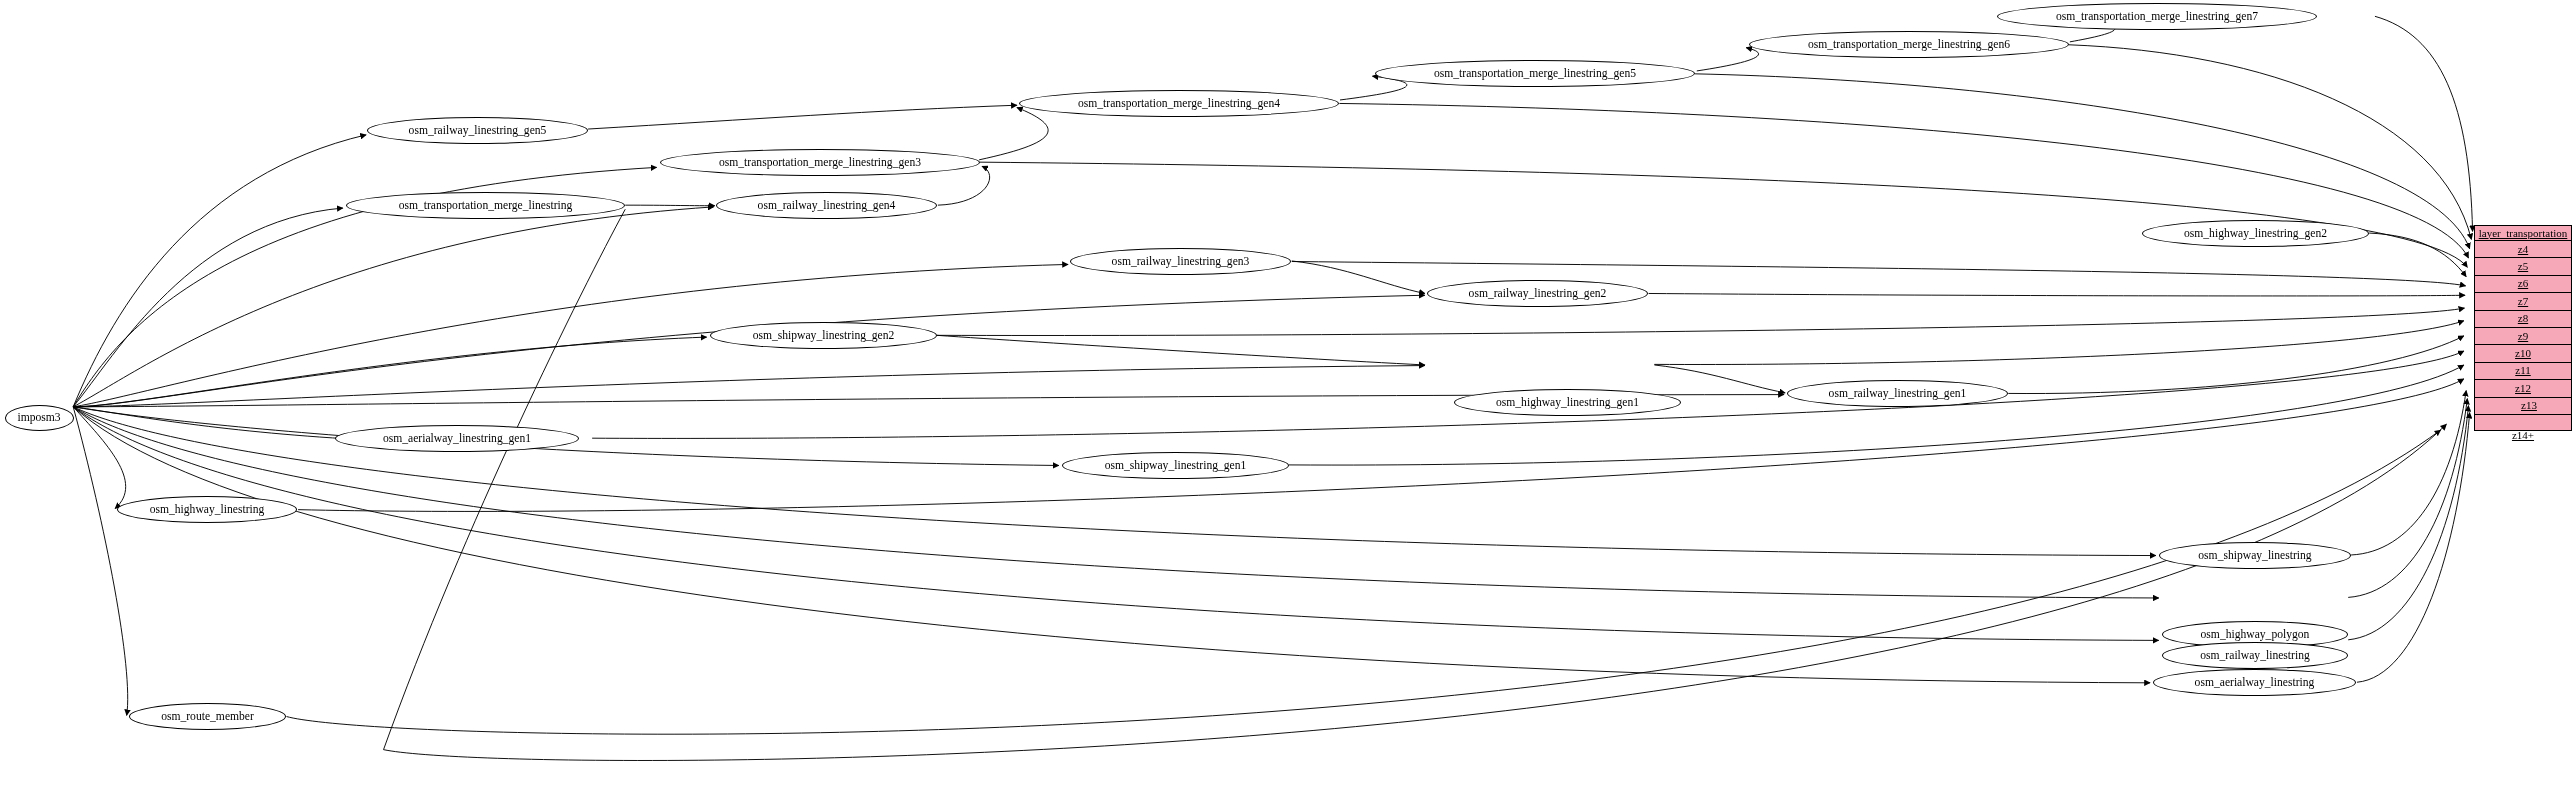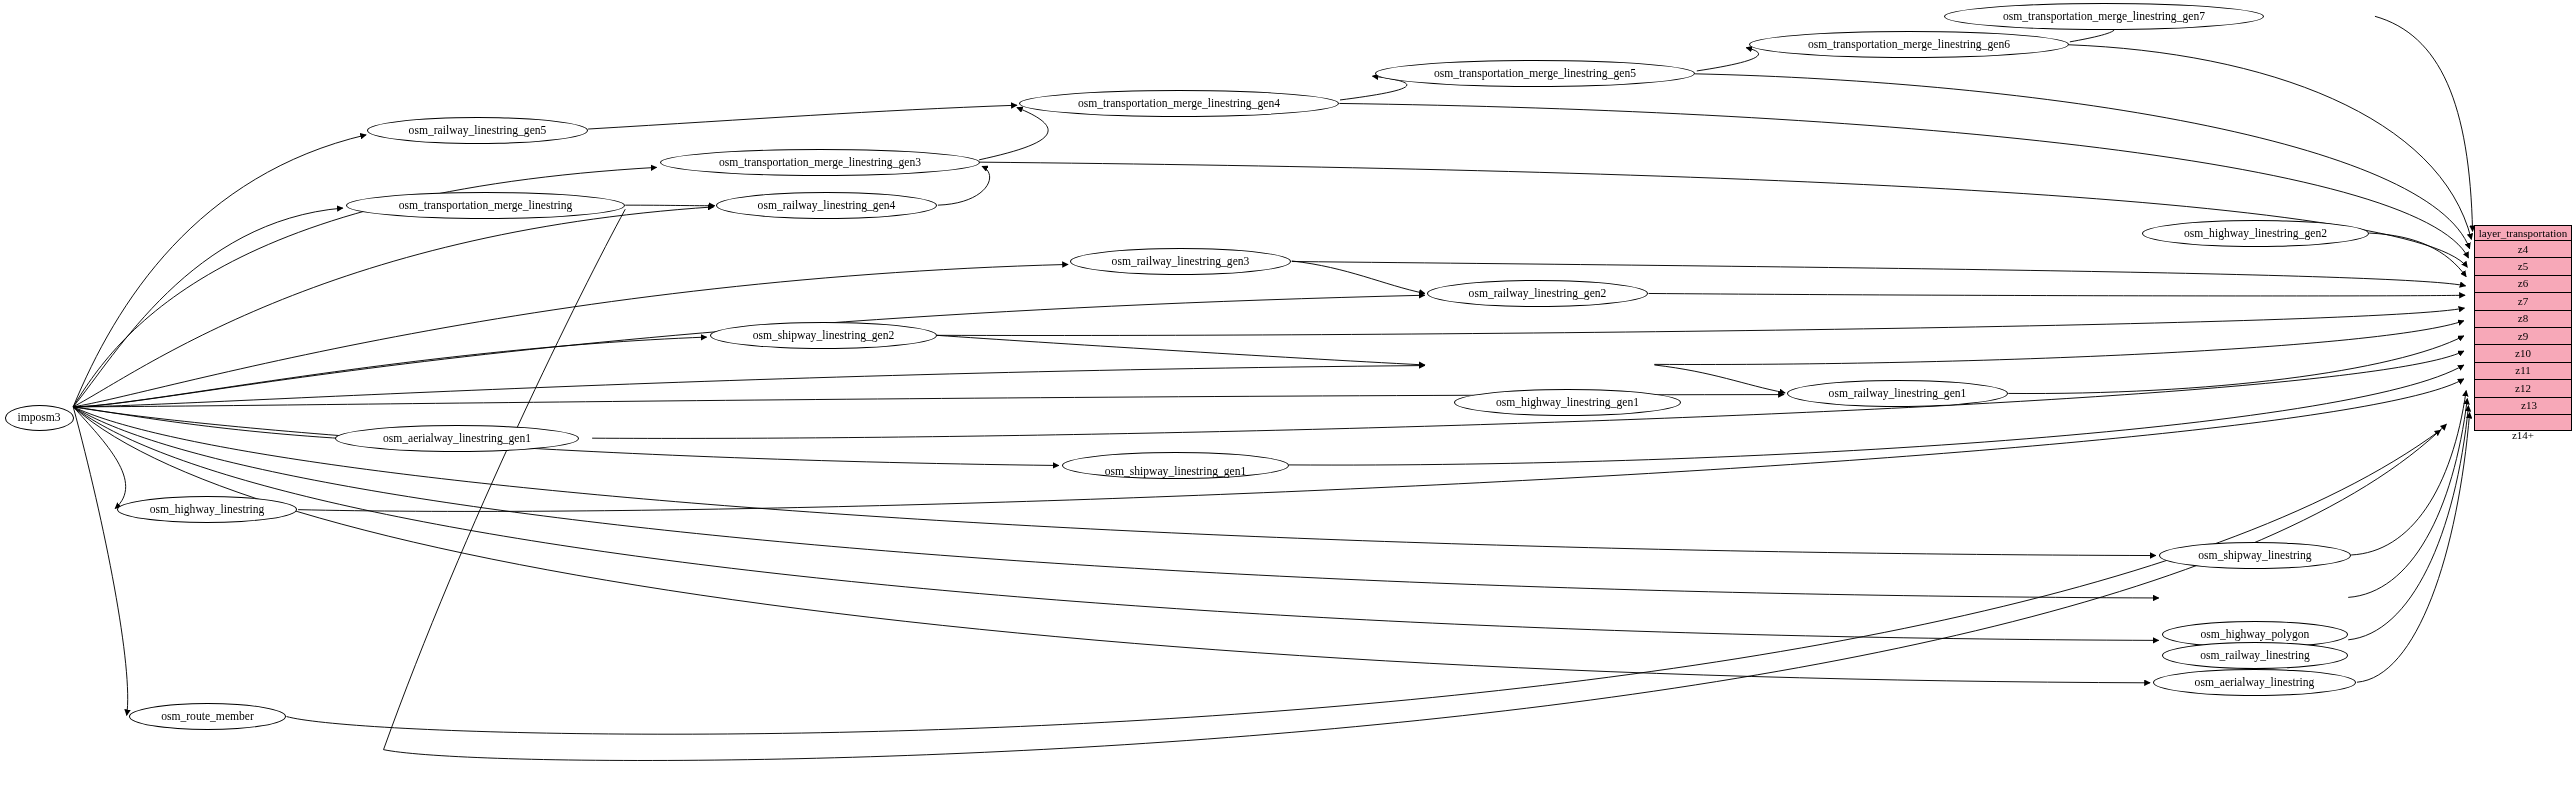--- a/index.html
+++ b/index.html
@@ -49,20 +49,21 @@
     box-sizing: border-box;
     border-bottom: 0.6px solid #000000;
     text-align: center;
     font-size: 11px;
     color: #000000;
     line-height: 1;
     display: flex;
     align-items: center;
     justify-content: center;
     font-family: "Liberation Serif", serif;
+    text-decoration: underline;
   }
   .table-row:last-child { border-bottom: none; margin-top: 12px; }
   .table-head { font-size: 11px; }
 </style>
 </head>
 <body>
 
 <div id="canvas">
 
   <svg id="edges" viewBox="0 0 4433 1368">
@@ -122,21 +123,21 @@
       <path d="M4056,1174 C4160,1165 4230,950 4250,710"></path>
       <path d="M1076,360 C1000,500 800,900 660,1290 C900,1340 3600,1330 4210,730"></path>
       <path d="M493,1233 C700,1290 3400,1330 4200,740"></path>
     </g>
   </svg>
 
   <div class="node" style="left:4.6px; top:405px; width:69px; height:25.6px;">
     <span>imposm3</span>
   </div>
 
-  <div class="node" style="left:1944px; top:2.9px; width:320px; height:27px;">
+  <div class="node" style="left:1997px; top:2.9px; width:320px; height:27px;">
     <span>osm_transportation_merge_linestring_gen7</span>
   </div>
   <div class="node" style="left:1749px; top:31px; width:320px; height:27px;">
     <span>osm_transportation_merge_linestring_gen6</span>
   </div>
   <div class="node" style="left:1375px; top:60px; width:320px; height:27px;">
     <span>osm_transportation_merge_linestring_gen5</span>
   </div>
   <div class="node" style="left:1019px; top:90px; width:320px; height:27px;">
     <span>osm_transportation_merge_linestring_gen4</span>
@@ -167,21 +168,21 @@
   </div>
   <div class="node" style="left:1454px; top:351px; width:227px; height:27px;margin-top:38px;">
     <span>osm_highway_linestring_gen1</span>
   </div>
   <div class="node" style="left:1787px; top:380px; width:221px; height:27px;">
     <span>osm_railway_linestring_gen1</span>
   </div>
   <div class="node" style="left:335px; top:425px; width:244px; height:27px;">
     <span>osm_aerialway_linestring_gen1</span>
   </div>
-  <div class="node" style="left:1062px; top:452px; width:227px; height:27px;align-items:flex-end;">
+  <div class="node" style="left:1062px; top:452px; width:227px; height:27px;">
     <span>osm_shipway_linestring_gen1</span>
   </div>
   <div class="node" style="left:117px; top:496px; width:180px; height:27px;">
     <span>osm_highway_linestring</span>
   </div>
   <div class="node" style="left:2159px; top:542px; width:192px; height:27px;">
     <span>osm_shipway_linestring</span>
   </div>
   <div class="node" style="left:2162px; top:584px; width:186px; height:27px;margin-top:37px;">
     <span>osm_highway_polygon</span>

